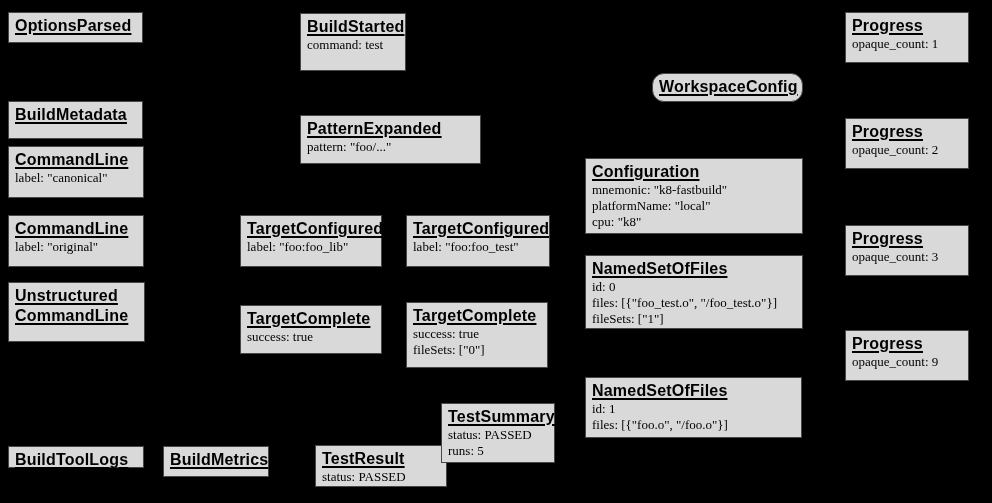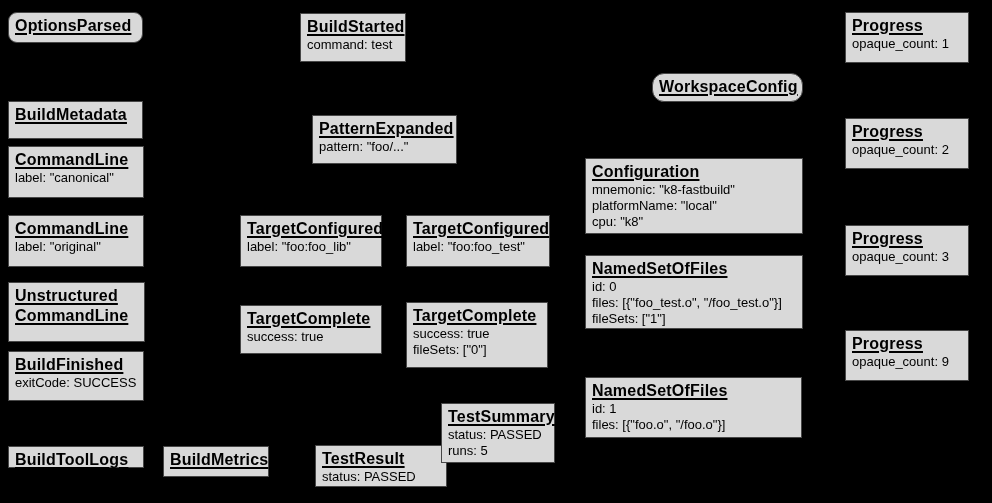--- a/index.html
+++ b/index.html
@@ -30,28 +30,29 @@
     text-decoration: underline;
     text-decoration-thickness: 2px;
     text-underline-offset: 2px;
     white-space: pre-line;
     letter-spacing: 0.2px;
   }
   .node-line {
     font-size: 13px;
     line-height: 16px;
     white-space: nowrap;
+    font-family: Liberation Serif, serif;
   }
 </style>
 </head>
 <body>
 
 <div class="stage">
 
-  <div class="node" style="left:8px; top:12px; width:135px; height:31px;border-radius:9px;">
+  <div class="node" style="left:8px; top:12px; width:135px; height:31px;">
     <div class="node-title">OptionsParsed</div>
   </div>
 
 
   <div class="node" style="left:8px; top:101px; width:135px; height:38px;">
     <div class="node-title">BuildMetadata</div>
   </div>
 
   <div class="node" style="left:8px; top:146px; width:136px; height:52px;">
     <div class="node-title">CommandLine</div>
@@ -61,39 +62,35 @@
   <div class="node" style="left:8px; top:215px; width:136px; height:52px;">
     <div class="node-title">CommandLine</div>
     <div class="node-line">label: "original"</div>
   </div>
 
   <div class="node" style="left:8px; top:282px; width:137px; height:60px;">
     <div class="node-title">Unstructured
 CommandLine</div>
   </div>
 
-  <div class="node" style="left:8px; top:351px; width:136px; height:50px;">
-    <div class="node-title">BuildFinished</div>
-    <div class="node-line">exitCode: SUCCESS</div>
-  </div>
 
   <div class="node" style="left:8px; top:446px; width:136px; height:22px;">
     <div class="node-title">BuildToolLogs</div>
   </div>
 
   <div class="node" style="left:163px; top:446px; width:106px; height:31px;">
     <div class="node-title">BuildMetrics</div>
   </div>
 
-  <div class="node" style="left:300px; top:13px; width:106px; height:49px;">
+  <div class="node" style="left:300px; top:13px; width:106px; height:58px;">
     <div class="node-title">BuildStarted</div>
     <div class="node-line">command: test</div>
   </div>
 
-  <div class="node" style="left:312px; top:115px; width:145px; height:49px;">
+  <div class="node" style="left:300px; top:115px; width:181px; height:49px;">
     <div class="node-title">PatternExpanded</div>
     <div class="node-line">pattern: "foo/..."</div>
   </div>
 
   <div class="node" style="left:240px; top:215px; width:142px; height:52px;">
     <div class="node-title">TargetConfigured</div>
     <div class="node-line">label: "foo:foo_lib"</div>
   </div>
 
   <div class="node" style="left:406px; top:215px; width:144px; height:52px;">

